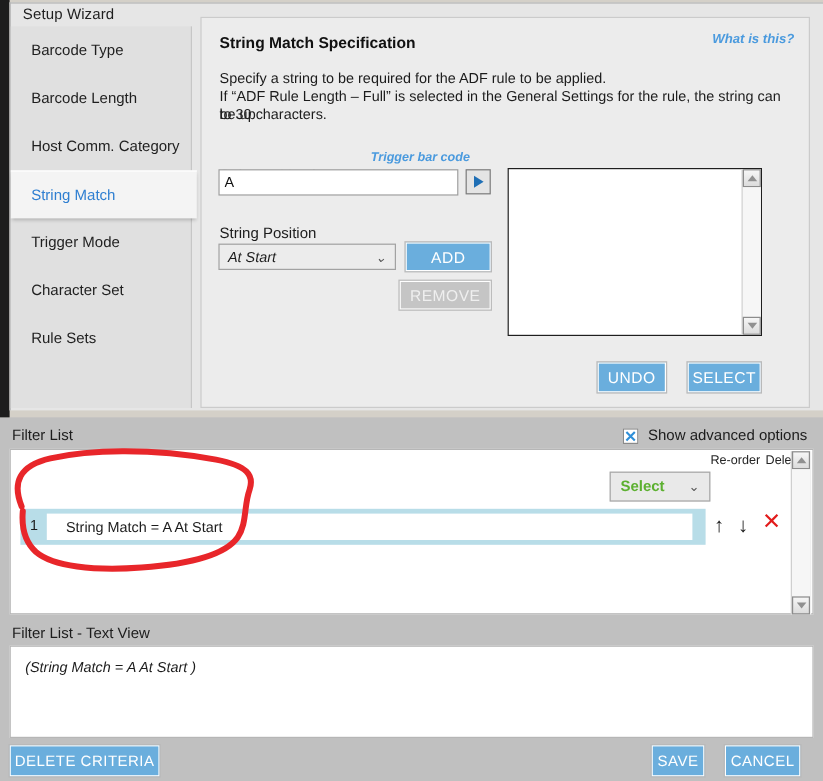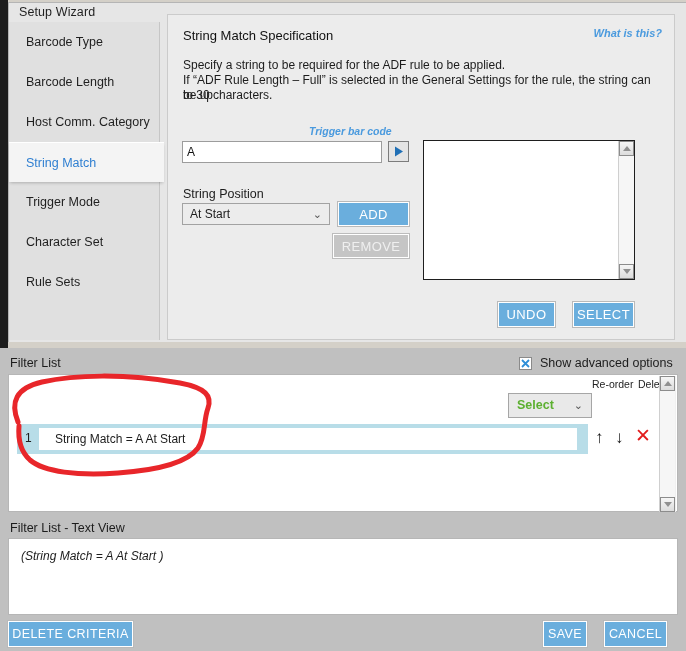--- a/index.html
+++ b/index.html
@@ -85,21 +85,21 @@
     left: 167px; top: 14px;
     width: 508px; height: 326px;
     background: #ececec;
     border: 1px solid #cbcbcb;
     box-sizing: border-box;
   }
   #spec-title {
     position: absolute;
     left: 15px; top: 13px;
     font-size: 13px;
-    font-weight: normal;
+    font-weight: bold;
     color: #111;
   }
   #what-is-this {
     position: absolute;
     right: 12px; top: 12px;
     font-size: 11px;
     font-style: italic;
     font-weight: bold;
     color: #4a9ade;
     cursor: pointer;
@@ -161,20 +161,21 @@
   #string-position-select {
     position: absolute;
     left: 14px; top: 188px;
     width: 148px; height: 22px;
     background: #ececec;
     border: 1px solid #a2a2a2;
     box-sizing: border-box;
     font-size: 12px;
     color: #1c1c1c;
     cursor: pointer;
+    font-style: italic;
   }
   #string-position-value {
     position: absolute;
     left: 7px; top: 3px;
     font-size: 12px;
   }
   #string-position-chevron {
     position: absolute;
     right: 7px; top: 4px;
     font-size: 11px;

